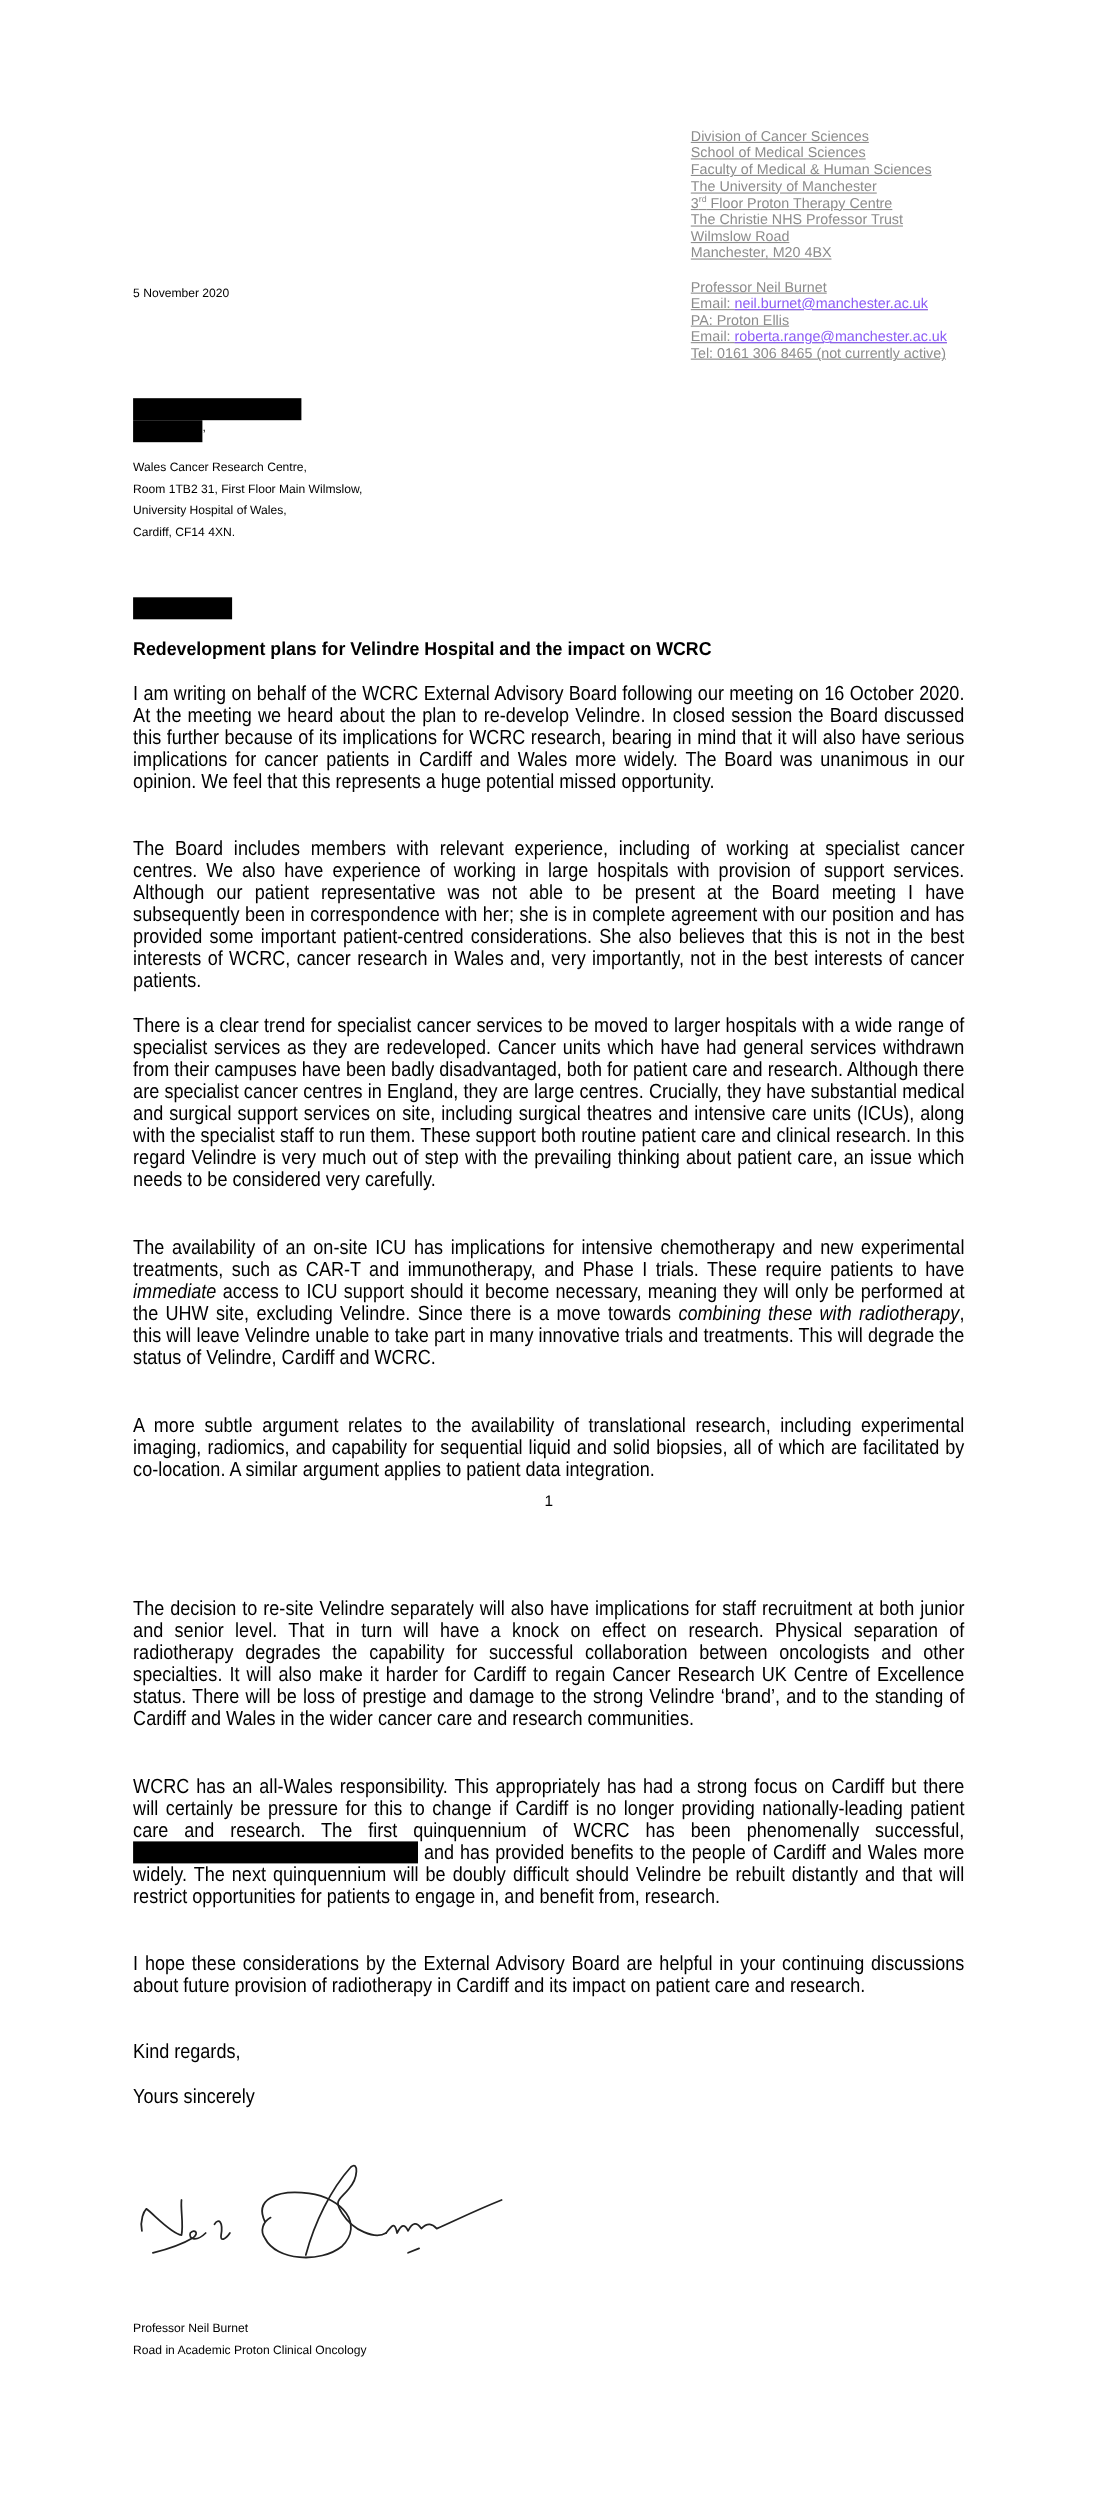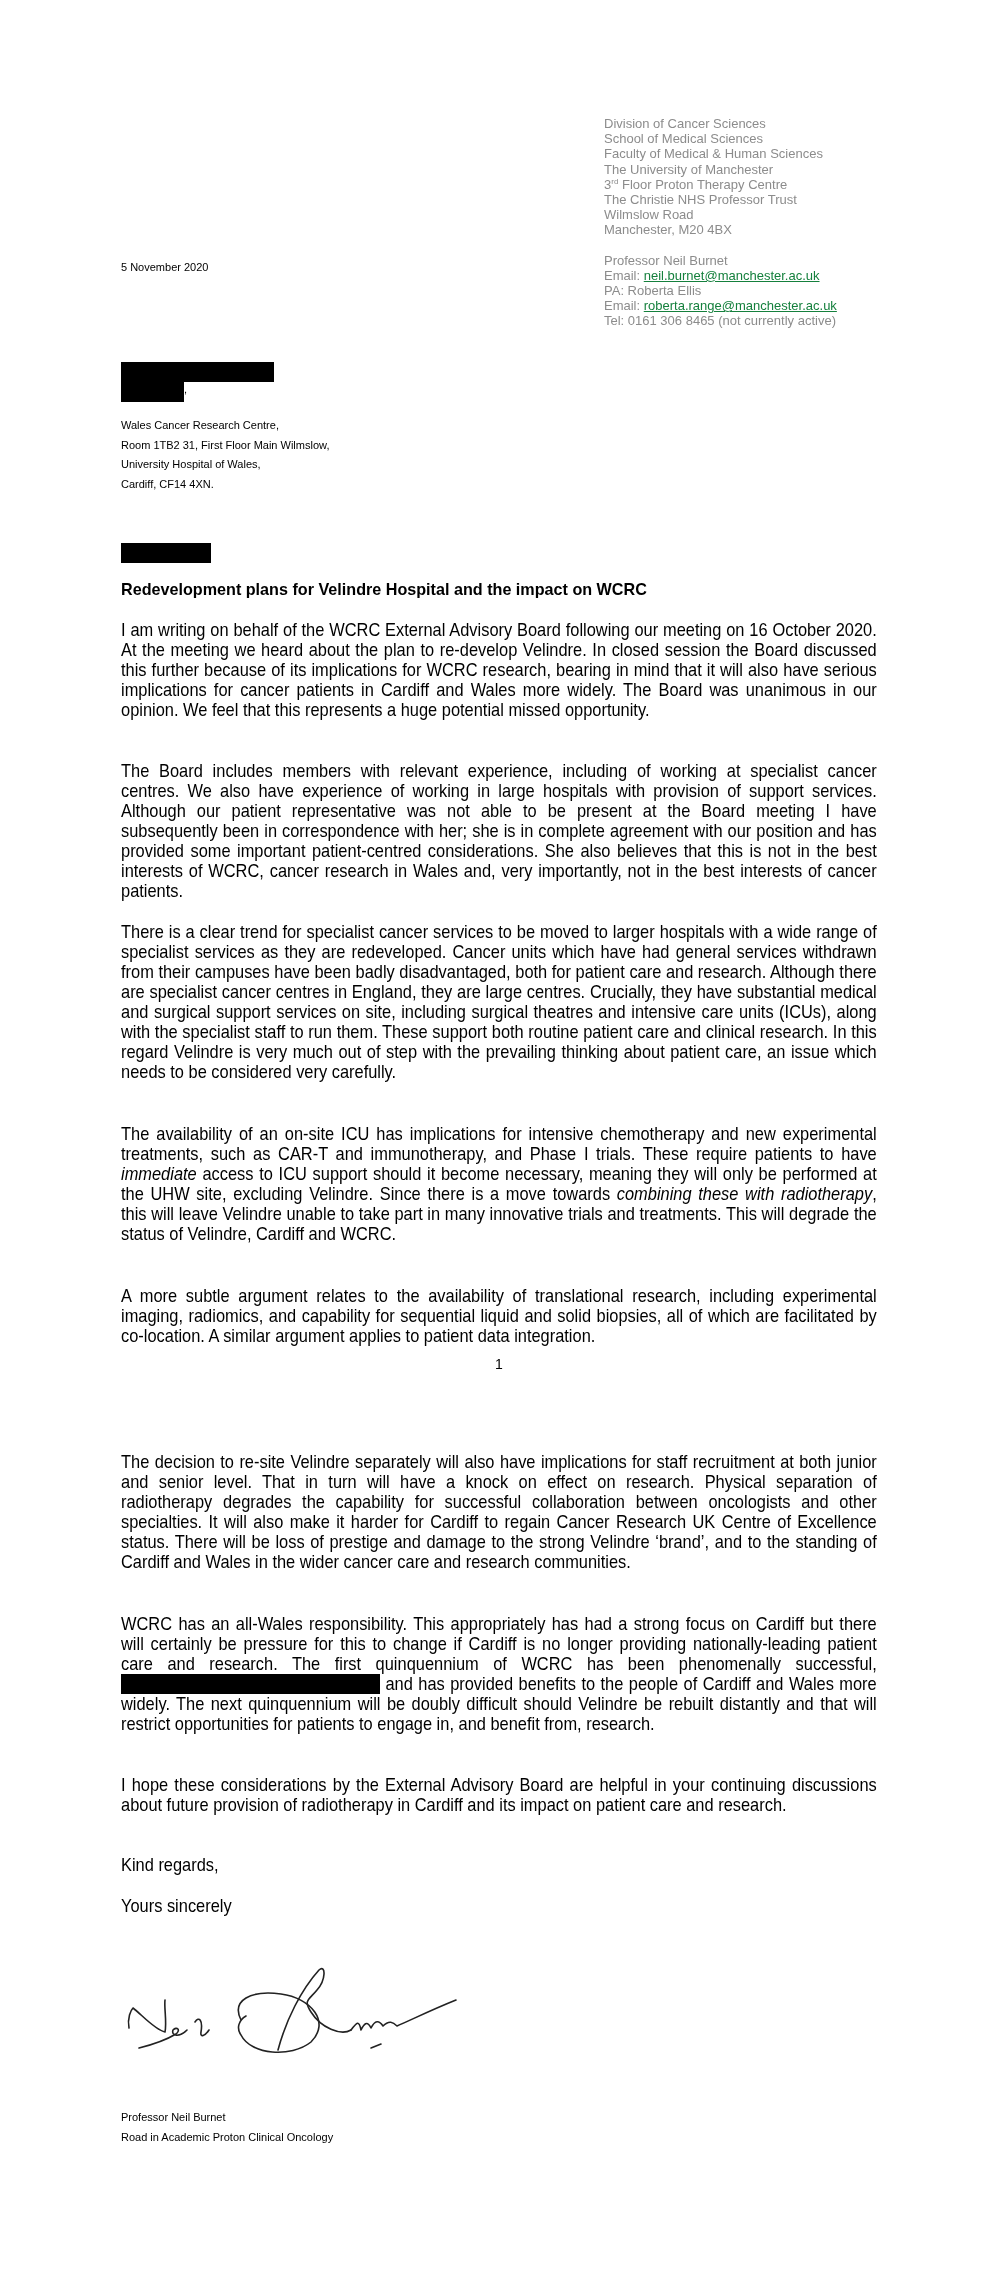--- a/index.html
+++ b/index.html
@@ -1,22 +1,22 @@
 <!DOCTYPE html>
 <html><head>
 <meta charset="utf-8">
 <style>
   html, body { margin:0; padding:0; background:#ffffff; }
   body { width:1000px; height:2290px; position:relative; overflow:hidden;
          font-family:"Liberation Sans", sans-serif; color:#000; }
   .abs { position:absolute; }
-  .hdr { left:604px; top:116px; font-size:13px; line-height:15.2px; color:#8c8c8c; }
+  .hdr { left:628px; top:116px; font-size:13px; line-height:15.2px; color:#8c8c8c;text-decoration:underline; }
   .hdr div { white-space:nowrap; }
   .hdr sup { font-size:8px; line-height:0; }
-  .hdr a { color:#15803d; text-decoration:underline; }
+  .hdr a { color:#8b5cf6; text-decoration:underline; }
   .gap { height:15px; }
   .plain { left:121px; font-size:11px; line-height:19.5px; white-space:nowrap; }
   .redact { position:absolute; background:#000; }
   .heading { left:121px; top:580px; font-size:17px; font-weight:bold; white-space:nowrap;
              transform-origin:left top; transform:scaleX(0.95); }
   .para { left:121px; width:852px; font-size:18.5px; line-height:20px; text-align:justify;
           transform-origin:left top; transform:scaleX(0.887); }
   .redact-inline { display:inline-block; width:292px; height:20px; background:#000; vertical-align:-4px; }
   .pagenum { left:495px; top:1356px; font-size:14px; }
   .sig { left:121px; top:1950px; width:360px; height:110px; }
@@ -29,21 +29,21 @@
   <div>School of Medical Sciences</div>
   <div>Faculty of Medical &amp; Human Sciences</div>
   <div>The University of Manchester</div>
   <div><span>3</span><sup>rd</sup><span> Floor Proton Therapy Centre</span></div>
   <div>The Christie NHS Professor Trust</div>
   <div>Wilmslow Road</div>
   <div>Manchester,   M20 4BX</div>
   <div class="gap"></div>
   <div>Professor Neil Burnet</div>
   <div><span>Email: </span><a href="#">neil.burnet@manchester.ac.uk</a></div>
-  <div>PA: Roberta Ellis</div>
+  <div>PA: Proton Ellis</div>
   <div><span>Email: </span><a href="#">roberta.range@manchester.ac.uk</a></div>
   <div>Tel: 0161 306 8465 (not currently active)</div>
 </div>
 
 <div class="abs plain" style="top:258px;">5 November 2020</div>
 
 <div class="redact" style="left:121px; top:362px; width:153px; height:20px;"></div>
 <div class="redact" style="left:121px; top:382px; width:63px; height:20px;"></div>
 <div class="abs plain" style="left:184px; top:380px;">,</div>
 <div class="abs plain" style="top:416px;">

